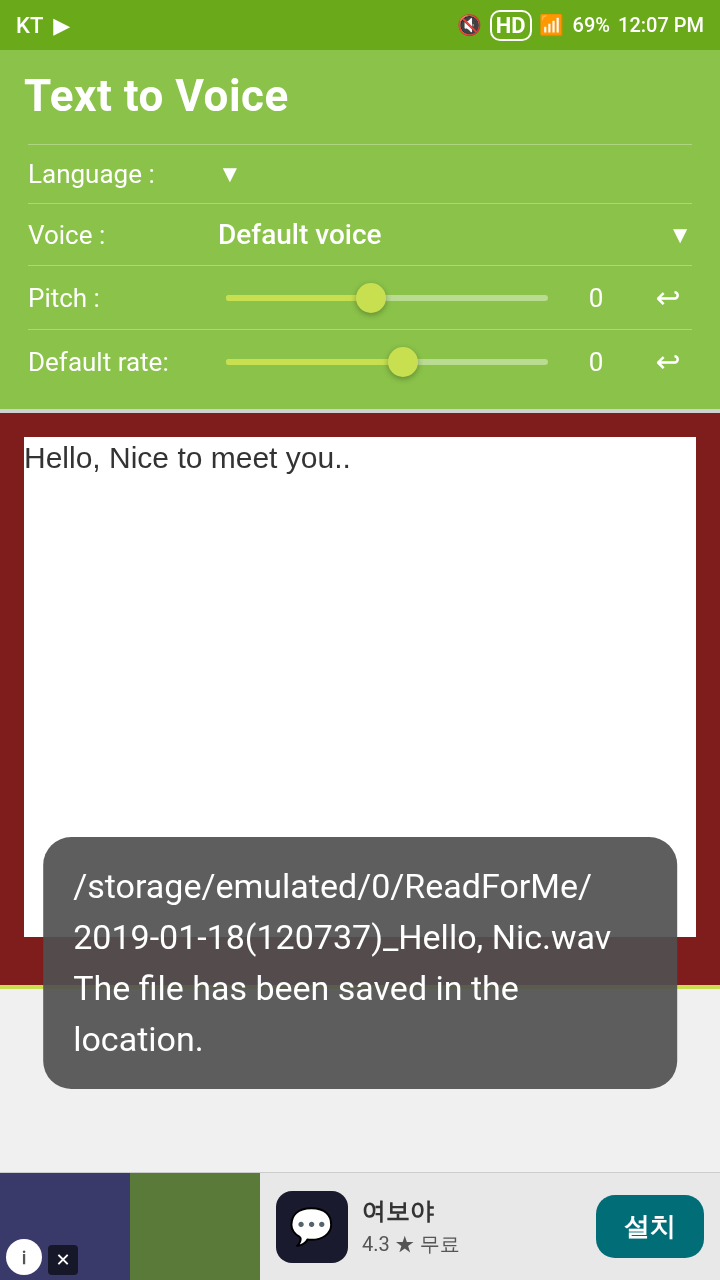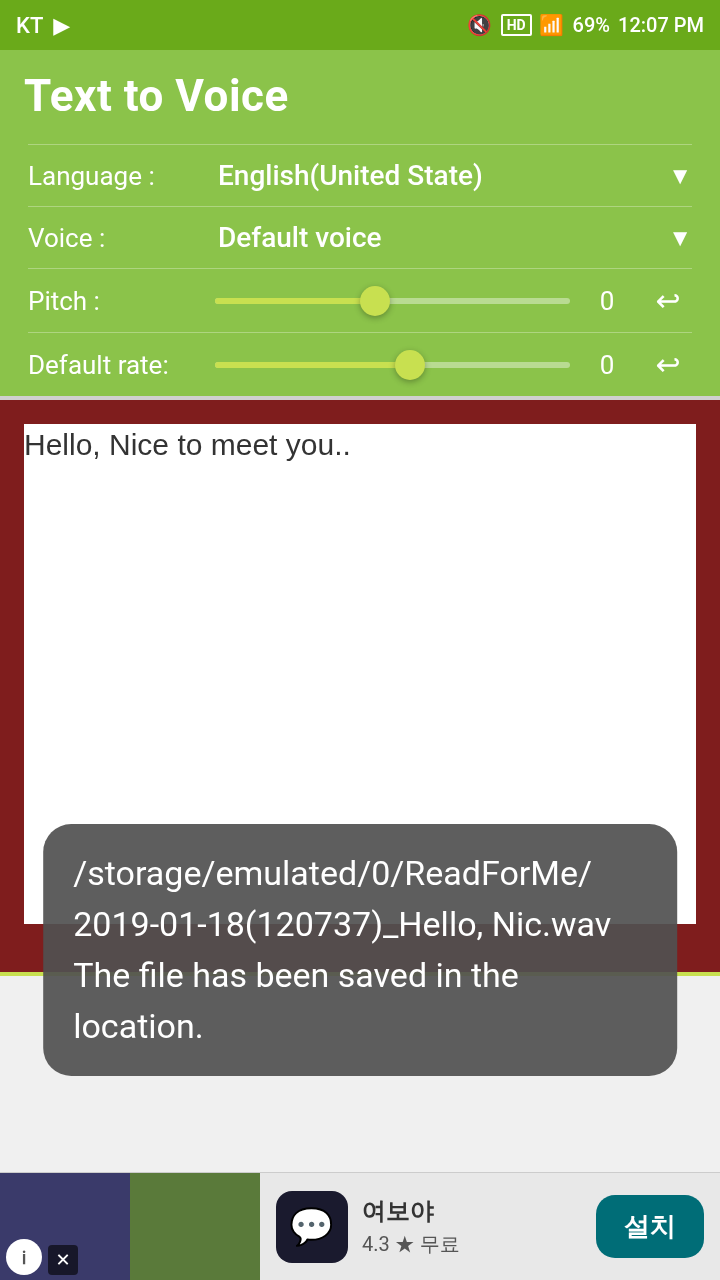--- a/index.html
+++ b/index.html
@@ -35,21 +35,21 @@
     .app-title {
       color: #fff;
       font-size: 44px;
       font-weight: 700;
       letter-spacing: 0.5px;
     }
 
     
     .settings-area {
       background: #8bc34a;
-      padding: 0 28px 0 28px;
+      padding: 0 28px 16px 28px;
     }
     .setting-row {
       display: flex;
       align-items: center;
       padding: 14px 0;
       border-top: 1px solid rgba(255,255,255,0.3);
     }
     .setting-label {
       color: #fff;
       font-size: 26px;
@@ -70,21 +70,21 @@
       color: #fff;
       font-size: 24px;
     }
 
     
     .slider-row {
       display: flex;
       align-items: center;
       padding: 14px 0;
       border-top: 1px solid rgba(255,255,255,0.3);
-      gap: 17px;
+      gap: 28px;
     }
     .slider-label {
       color: #fff;
       font-size: 26px;
       min-width: 170px;
     }
     .slider-container {
       flex: 1;
       position: relative;
       height: 30px;
@@ -267,37 +267,36 @@
 </head>
 <body>
 
 <div class="status-bar">
   <div class="status-left">
     <span>KT</span>
     <span>▶</span>
   </div>
   <div class="status-right">
     <span>🔇</span>
-    <span style="font-size:14px;font-weight:bold;border:2px solid #fff;padding:1px 4px;border-radius:2px;">HD</span>
+    <span style="font-size:22px;font-weight:bold;border:2px solid #fff;padding:1px 4px;border-radius:10px;">HD</span>
     <span>📶</span>
     <span>69%</span>
     <span>12:07 PM</span>
   </div>
 </div>
 
 <div class="app-header">
   <div class="app-title">Text to Voice</div>
 </div>
 
 <div class="settings-area">
 
   <div class="setting-row">
     <span class="setting-label">Language :</span>
     <div class="setting-dropdown">
-      <span>English(United State)</span>
       <span class="dropdown-arrow">▼</span>
     </div>
   </div>
 
   <div class="setting-row">
     <span class="setting-label">Voice :</span>
     <div class="setting-dropdown">
       <span>Default voice</span>
       <span class="dropdown-arrow">▼</span>
     </div>

